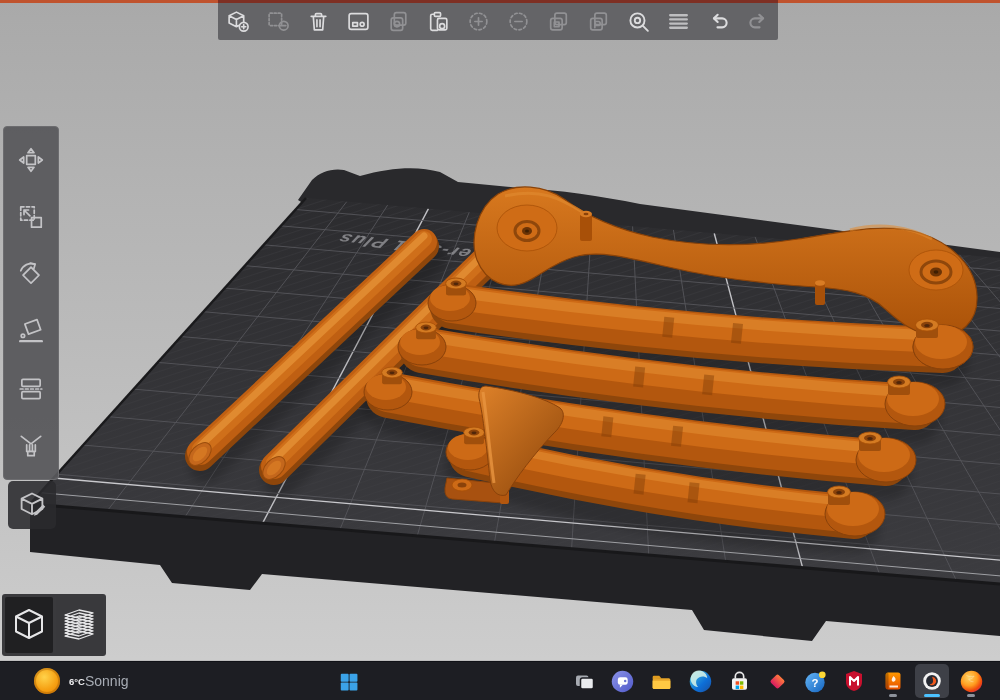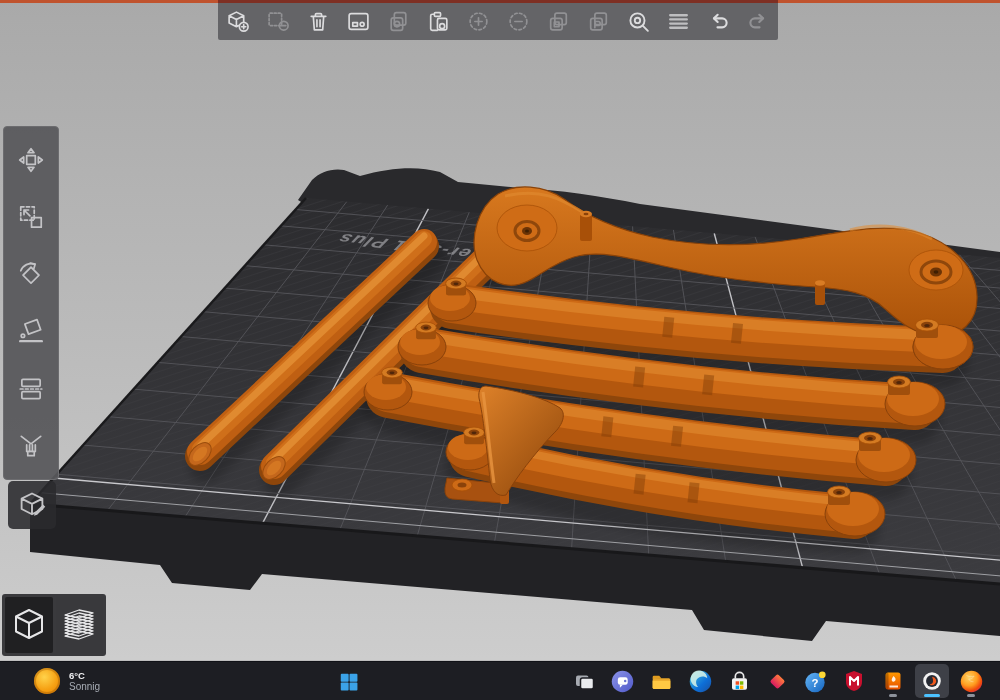--- a/index.html
+++ b/index.html
@@ -28,23 +28,23 @@
   .vc-btn{flex:1;background:#39393c;display:flex;align-items:center;justify-content:center;cursor:pointer;border-radius:2px;}
   .vc-btn.active{background:#202022;}
   .vc-btn svg{stroke:#e6e6e8;fill:none;stroke-width:2;stroke-linejoin:round;}
   
   .taskbar{position:absolute;left:0;bottom:0;width:1000px;height:38px;background:#1d1e23;
     border-top:1px solid #111217;z-index:50;}
   .weather{position:absolute;left:34px;top:3px;height:32px;display:flex;align-items:center;gap:9px;cursor:pointer;}
   .sun{width:26px;height:26px;border-radius:50%;
     background:radial-gradient(circle at 40% 35%,#ffd24a 0%,#f6a012 55%,#e07f04 100%);
     box-shadow:inset 0 0 0 2px rgba(150,80,0,.35);}
-  .weather-txt{display:flex;flex-direction:column;line-height:11px;}
+  .weather-txt{display:flex;line-height:11px;}
   .weather-temp{font-size:9.5px;color:#f1f1f3;font-weight:bold;}
-  .weather-cond{font-size:10px;color:#a7acb4;}
+  .weather-cond{font-size:14px;color:#a7acb4;}
   .start-btn{position:absolute;left:336px;top:7px;width:26px;height:26px;display:flex;
     align-items:center;justify-content:center;cursor:pointer;border-radius:4px;}
   .search-pill{position:absolute;left:372px;top:7px;width:190px;height:25px;background:#2f3036;
     border:1px solid #44454b;border-radius:13px;display:flex;align-items:center;padding:0 6px;box-sizing:border-box;}
   .search-pill input{background:transparent;border:none;outline:none;color:#d8d8da;font-size:11px;
     font-family:"Liberation Sans",sans-serif;width:140px;}
   .search-pill input::placeholder{color:#c9c9cc;}
   .tb-app{position:absolute;top:2px;width:34px;height:34px;display:flex;align-items:center;
     justify-content:center;cursor:pointer;border-radius:5px;}
   .tb-app.active-app{background:#3e4047;}

